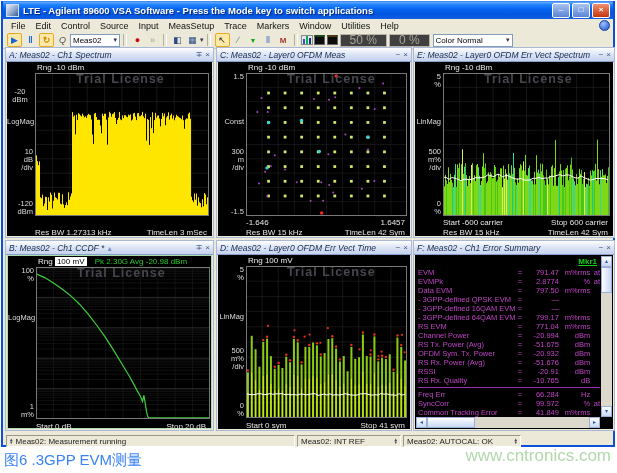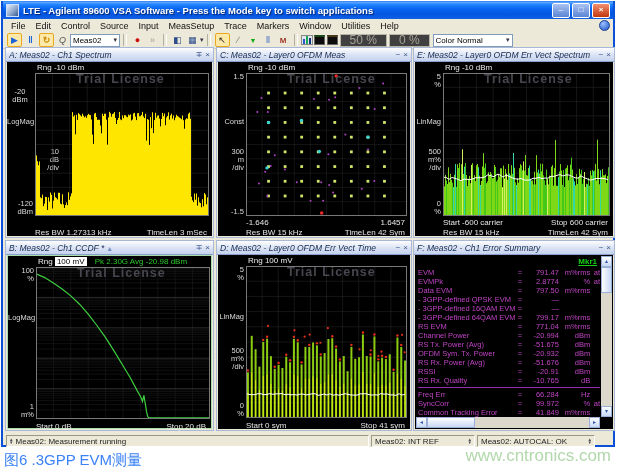--- a/index.html
+++ b/index.html
@@ -56,21 +56,21 @@
   .vsb{position:absolute;top:1px;right:1px;bottom:12px;width:11px;background:#dcd8cc;}
   .hsb{position:absolute;left:1px;right:13px;bottom:1px;height:11px;background:#dcd8cc;display:flex;}
   .sbb{width:11px;height:11px;background:linear-gradient(#fdfeff,#c8d8f4);border:1px solid #9ab0d8;box-sizing:border-box;
        font-size:6px;line-height:9px;text-align:center;color:#3858a8;}
   .vth{position:absolute;left:0;top:11px;width:11px;height:26px;background:linear-gradient(90deg,#fdfeff,#c8d8f4);border:1px solid #9ab0d8;box-sizing:border-box;}
   .hth{width:48px;height:11px;background:linear-gradient(#fdfeff,#c8d8f4);border:1px solid #9ab0d8;box-sizing:border-box;}
   .hfill{flex:1;}
   .vsb .sbb{position:absolute;left:0;}
   .vsb .up{top:0;} .vsb .dn{bottom:0;}
   
-  .status{position:absolute;left:3px;top:434px;width:589px;height:12px;background:#ece9d8;display:flex;gap:2px;font-size:8px;color:#222;}
+  .status{position:absolute;left:3px;top:434px;width:515px;height:12px;background:#ece9d8;display:flex;gap:2px;font-size:8px;color:#222;}
   .scell{border:1px solid;border-color:#9c9888 #ffffff #ffffff #9c9888;display:flex;align-items:center;padding:0 3px;gap:3px;box-sizing:border-box;white-space:nowrap;}
   .spin{display:flex;flex-direction:column;font-size:5px;line-height:3px;color:#445;}
   
   .caption{position:absolute;left:4px;top:451px;font-size:15px;color:#3b82f6;}
   .wmark{position:absolute;right:6px;top:446px;font-size:17px;color:#b2d8ac;}
 </style>
 </head>
 <body>
 
 <div class="win">
@@ -149,21 +149,21 @@
     <div class="pb">
       <div class="rng">Rng -10 dBm</div>
       <div class="trial">Trial License</div>
       <div class="yl" style="top:26px;text-align:center;">
           <div>-20</div>
           <div>dBm</div>
         </div>
       <div class="yl" style="top:56px;">
           <div>LogMag</div>
         </div>
-      <div class="yl" style="top:86px;padding-left:26px;">
+      <div class="yl" style="top:86px;">
           <div>10</div>
           <div>dB</div>
           <div>/div</div>
         </div>
       <div class="yl" style="top:138px;">
           <div>-120</div>
           <div>dBm</div>
         </div>
       <svg id="plot-a" class="plot" width="174" height="143">
           <line x1="0" y1="0" x2="0" y2="143" stroke="#2c2c2c" stroke-width="0.5"></line>

